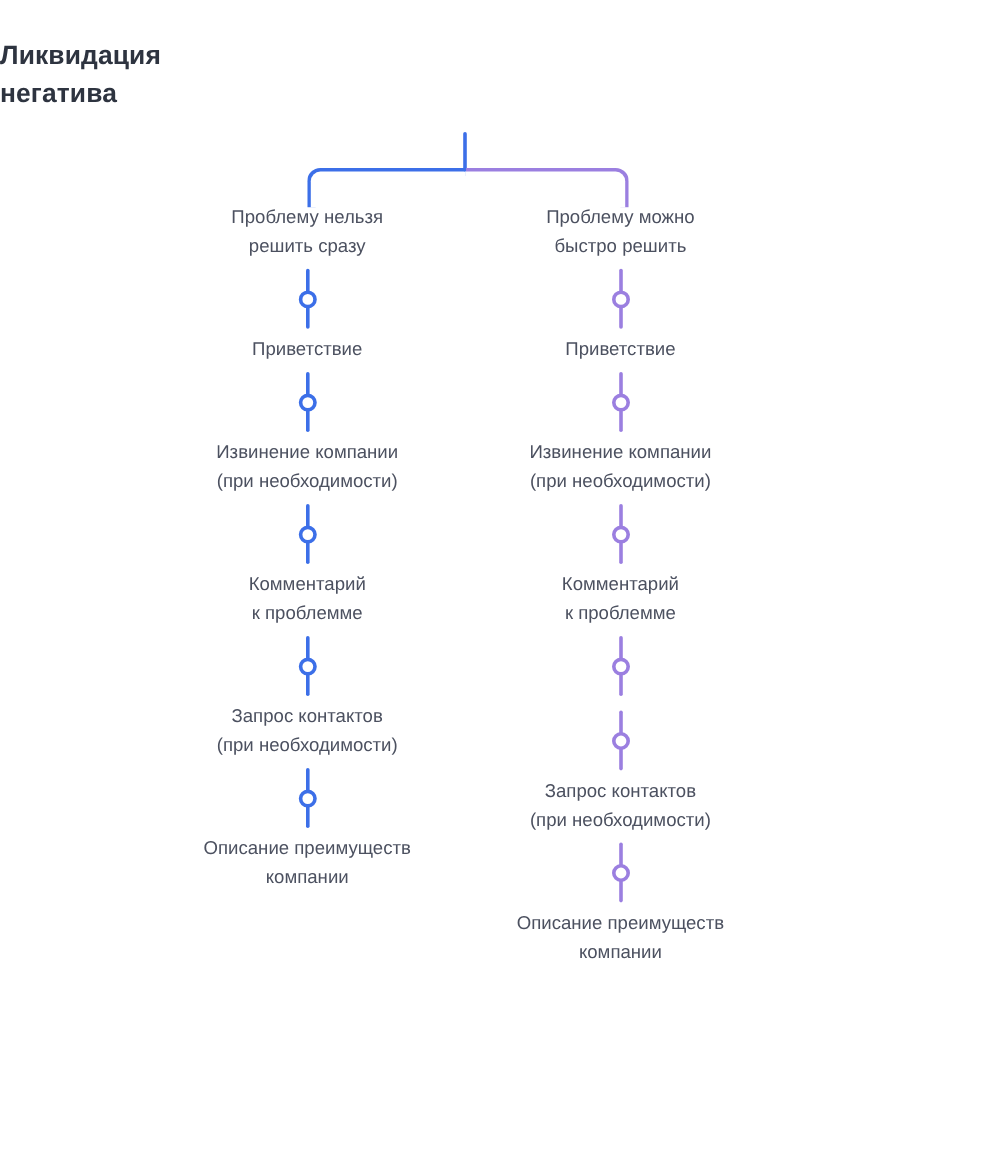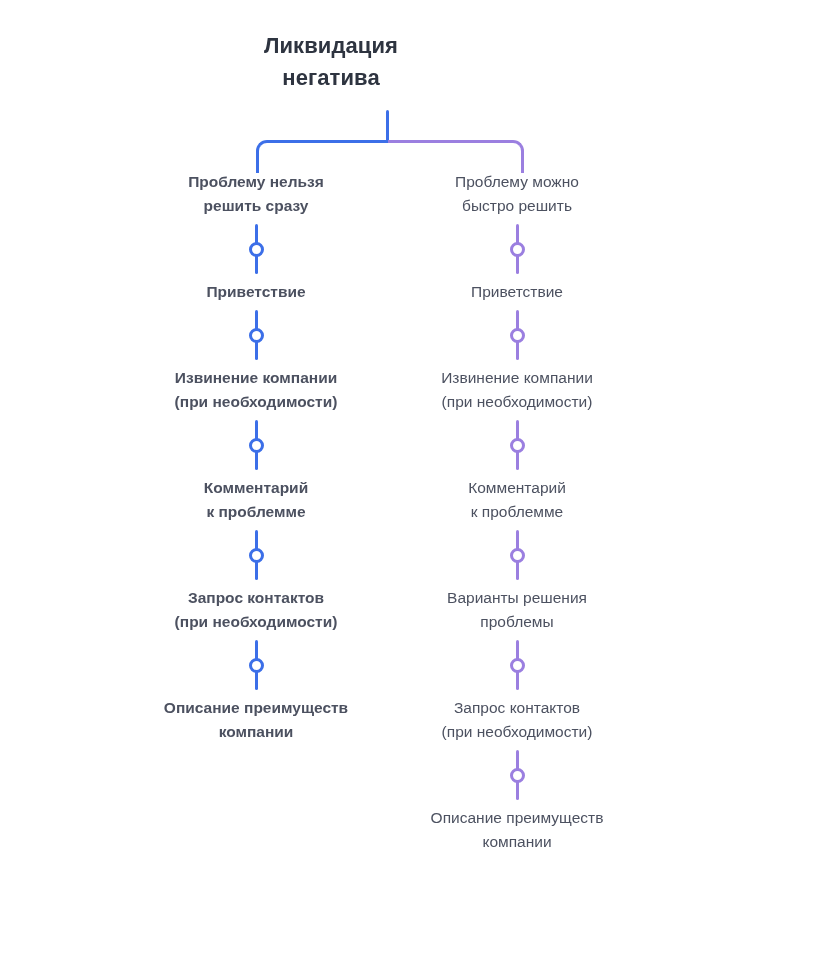--- a/index.html
+++ b/index.html
@@ -20,21 +20,21 @@
     width: 823px;
     height: 972px;
   }
 
   
   .title {
     position: absolute;
     left: 0;
     top: 30px;
     width: 662px;
-    text-align: center;
+    text-align: left;
     font-size: 22px;
     font-weight: bold;
     line-height: 32px;
     color: #2e3440;
     letter-spacing: 0.1px;
     white-space: pre-line;
   }
 
   
   .branch {
@@ -75,21 +75,21 @@
     border-top-right-radius: 11px;
     box-sizing: border-box;
   }
 
   
   .column {
     position: absolute;
     top: 170px;
     width: 280px;
   }
-  .column-left  { left: 116px; font-weight: bold; }
+  .column-left  { left: 116px; }
   .column-right { left: 377px; }
 
   .node-label {
     text-align: center;
     font-size: 15.5px;
     line-height: 24px;
     color: #4c5160;
     white-space: pre-line;
     padding: 0 4px;
   }
@@ -204,22 +204,20 @@
       <div class="ring"></div>
     </div>
 
     <div class="node-label">Комментарий
 к проблемме</div>
     <div class="connector purple">
       <div class="line"></div>
       <div class="ring"></div>
     </div>
 
-    <div class="node-label">Варианты решения
-проблемы</div>
     <div class="connector purple">
       <div class="line"></div>
       <div class="ring"></div>
     </div>
 
     <div class="node-label">Запрос контактов
 (при необходимости)</div>
     <div class="connector purple">
       <div class="line"></div>
       <div class="ring"></div>

